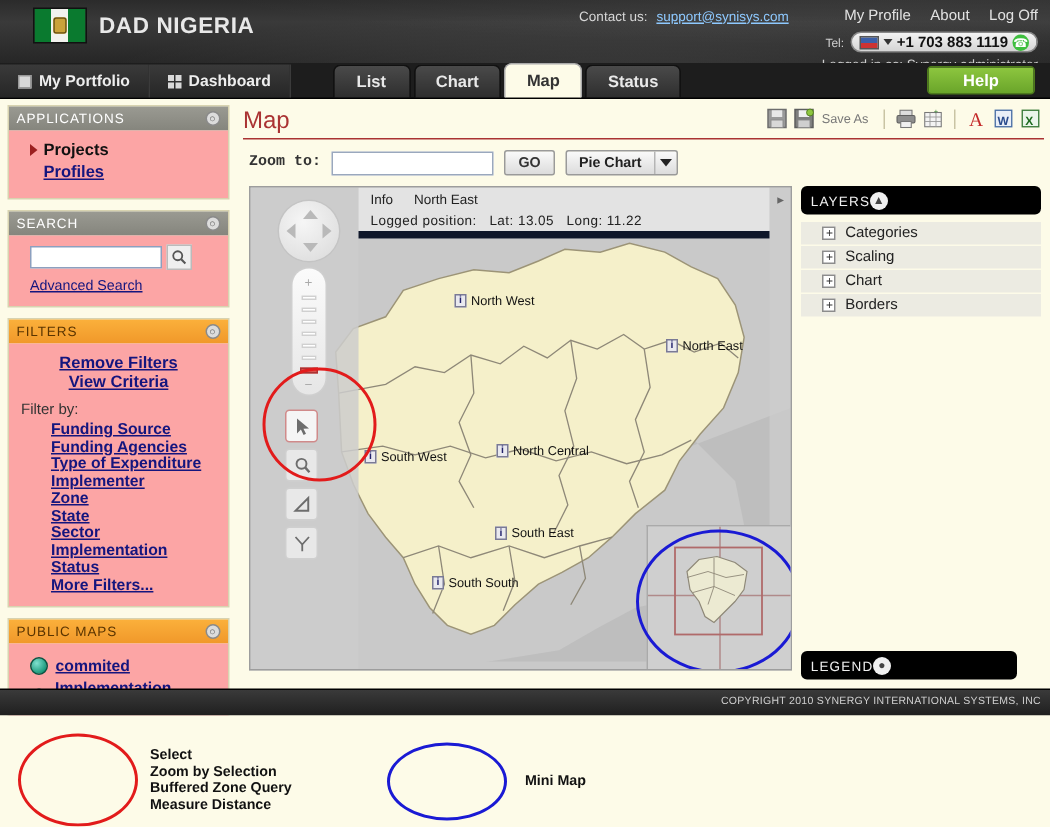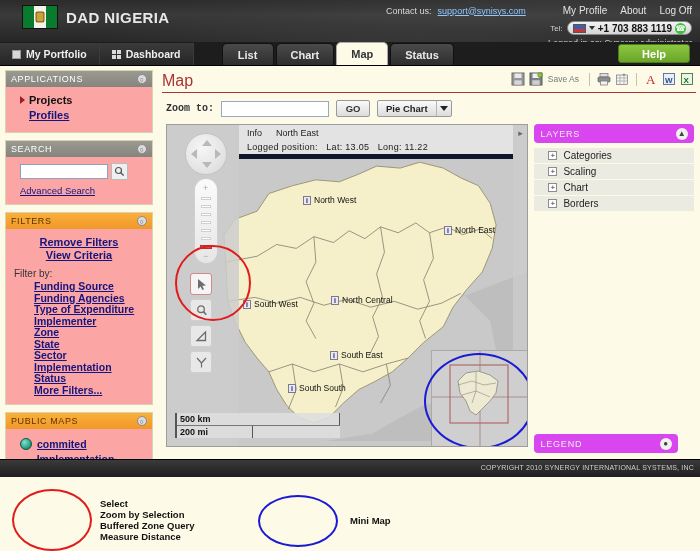--- a/index.html
+++ b/index.html
@@ -241,22 +241,22 @@
     font-size:8.5px; color:#111; white-space:nowrap;
   }
   .ibox{
     width:8px;height:9px;background:#e9e9ef;border:1px solid #7a7a95;
     font-size:7px;line-height:8px;text-align:center;color:#22226b;font-weight:bold;
   }
 
   
   #rightcol{ width:162px; margin-left:6px; position:relative; }
   .dkpanel-hd{
-    height:19px;border-radius:4px;background:#d946ef;
-    display:flex;align-items:center;justify-content:space-between;
+    height:19px;border-radius:4px;background:#000000;
+    display:flex;align-items:center;
     padding:0 6px;color:#efefef;font-size:9px;letter-spacing:.8px;
   }
   .dk-btn{ width:12px;height:12px;border-radius:50%;background:#f0f0f0;color:#444;
     font-size:8px;line-height:12px;text-align:center;}
   .layerlist{ margin-top:5px; }
   .layer{
     height:16px;display:flex;align-items:center;gap:6px;padding-left:14px;
     background:#ecebe2;border-bottom:1px solid #fdfbe8;font-size:10px;color:#222;
   }
   .plusbox{ width:9px;height:9px;border:1px solid #8c8c8c;background:#fff;
@@ -606,30 +606,20 @@
               </svg>
           </span>
           <span class="tool">
             <svg width="13" height="13" viewBox="0 0 13 13">
                 <path d="M2,2 L6.5,7 L11,2" fill="none" stroke="#6d6d6d" stroke-width="1.2"></path>
                 <line x1="6.5" y1="7" x2="6.5" y2="11.5" stroke="#6d6d6d" stroke-width="1.2"></line>
               </svg>
           </span>
         </div>
 
-        <div class="scalebar">
-          <div class="sl">
-            <span>500 km</span>
-            <span class="tickend"></span>
-          </div>
-          <div class="sl sl2">
-            <span>200 mi</span>
-            <span class="tickmid"></span>
-          </div>
-        </div>
 
         <div class="minimap">
           <svg width="96" height="96" viewBox="0 0 96 96">
             <rect x="0" y="0" width="96" height="96" fill="#cfcfcf"></rect>
             <line x1="48" y1="0" x2="48" y2="96" stroke="#b08a8a" stroke-width="1"></line>
             <line x1="0" y1="46" x2="96" y2="46" stroke="#b08a8a" stroke-width="1"></line>
             <rect x="18" y="14" width="58" height="58" fill="none" stroke="#b06a6a" stroke-width="1.2"></rect>
             <path d="M26,30 L34,22 L46,20 L58,24 L66,30 L64,42 L58,50 L50,58 L44,64 L38,60 L34,50 L28,42 Z" fill="#ecead2" stroke="#8e8878" stroke-width=".8"></path>
             <g fill="none" stroke="#8e8878" stroke-width=".6">
               <path d="M26,34 L40,30 L52,34 L64,32"></path>

